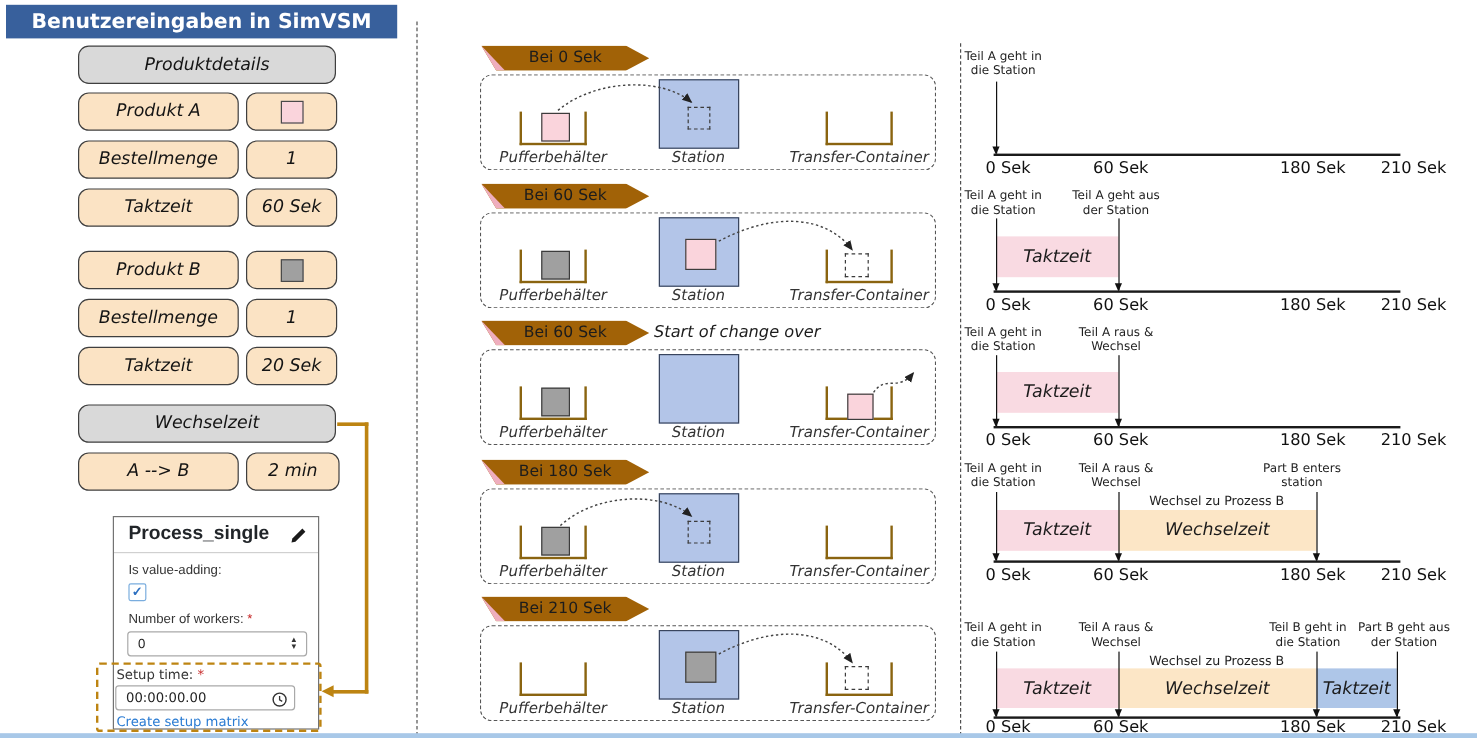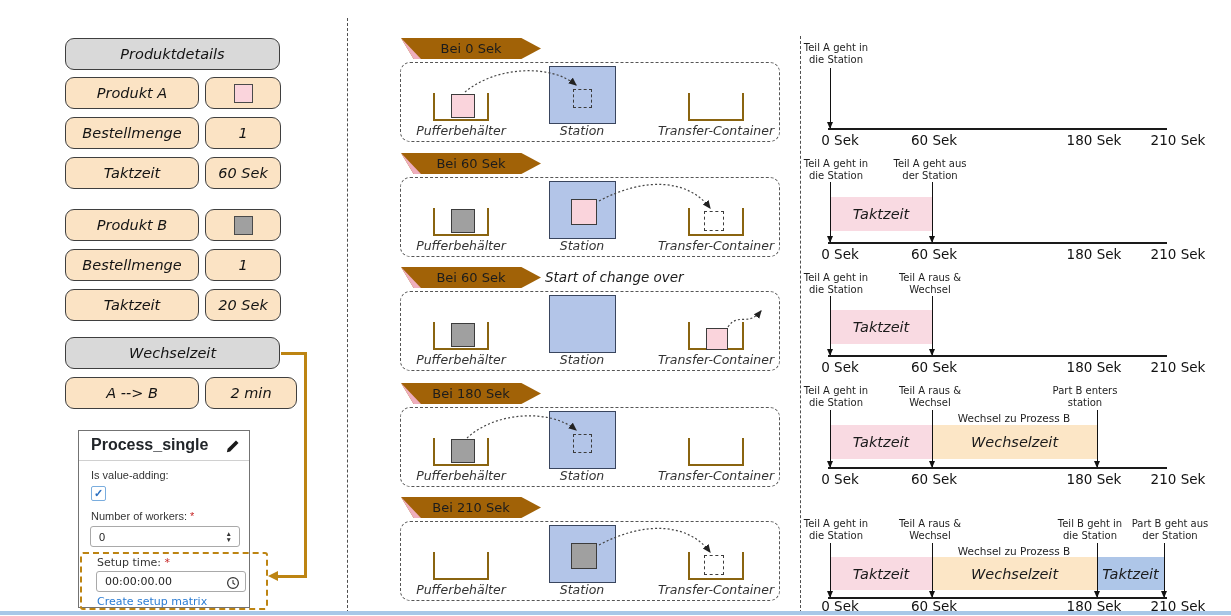--- a/index.html
+++ b/index.html
@@ -67,20 +67,23 @@
   .connhead{width:0;height:0;border-top:5.5px solid transparent;border-bottom:5.5px solid transparent;
         border-right:10px solid #bd8412;}
   .divider{height:1px;background:#d0d0d0;}
   .bottombar{background:#a8c8e8;}
 </style>
 </head>
 <body>
 
 <div id="canvas">
 
+  <div class="abs hdr" style="left:5px;top:4px;width:326px;height:28px;">
+    <span>Benutzereingaben in SimVSM</span>
+  </div>
 
   <div class="abs vsep" style="left:347px;top:18px;height:595px;"></div>
   <div class="abs vsep" style="left:800px;top:36px;height:577px;"></div>
 
   <div class="abs btn" style="left:65px;top:77px;width:134px;height:32px;">
     <span>Produkt A</span>
   </div>
 
   <div class="abs btn gray" style="left:65px;top:38px;width:215px;height:32px;">
     <span>Produktdetails</span>
@@ -123,30 +126,30 @@
   <div class="abs btn" style="left:205px;top:289px;width:76px;height:32px;">
     <span>20 Sek</span>
   </div>
 
   <div class="abs btn gray" style="left:65px;top:337px;width:215px;height:32px;">
     <span>Wechselzeit</span>
   </div>
   <div class="abs btn" style="left:65px;top:377px;width:134px;height:32px;">
     <span>A --&gt; B</span>
   </div>
-  <div class="abs btn" style="left:205px;top:377px;width:92px;height:32px;">
+  <div class="abs btn" style="left:205px;top:377px;width:78px;height:32px;">
     <span>2 min</span>
   </div>
 
   <div class="abs conn" style="left:281px;top:352px;width:26px;height:2.6px;"></div>
   <div class="abs conn" style="left:304.4px;top:352px;width:2.6px;height:226px;"></div>
   <div class="abs conn" style="left:277px;top:575px;width:30px;height:2.6px;"></div>
   <div class="abs connhead" style="left:268px;top:571px;"></div>
 
-  <div class="abs card" style="left:78px;top:430px;width:172px;height:178px;padding-left:33px;">
+  <div class="abs card" style="left:94px;top:430px;width:172px;height:178px;padding-left:33px;">
     <div class="abs card-title" style="left:12px;top:5px;">Process_single</div>
     <div class="abs" style="left:146px;top:8px;width:16px;height:16px;">
       <svg width="15" height="15" viewBox="0 0 16 16">
           <path d="M11.7 1.6l2.7 2.7-8.9 8.9-3.5 0.8 0.8-3.5z" fill="#1a1a1a"></path>
         </svg>
     </div>
     <div class="abs divider" style="left:0;top:29px;width:170px;"></div>
 
     <div class="abs smalltxt" style="left:12px;top:38px;">Is value-adding:</div>
     <div class="abs checkbox" style="left:12px;top:55px;">

